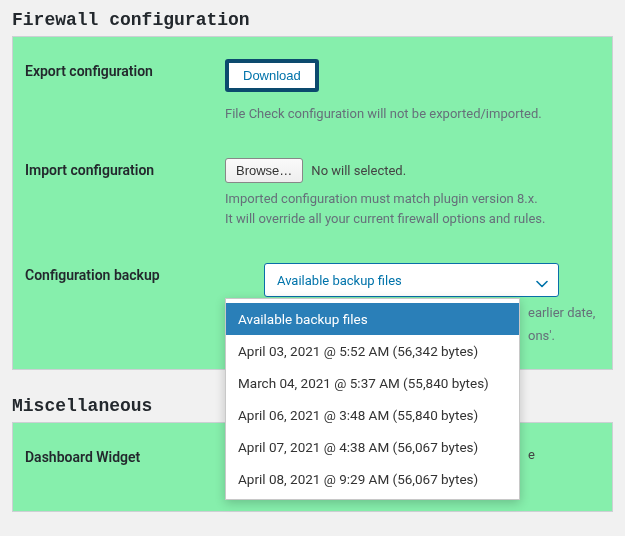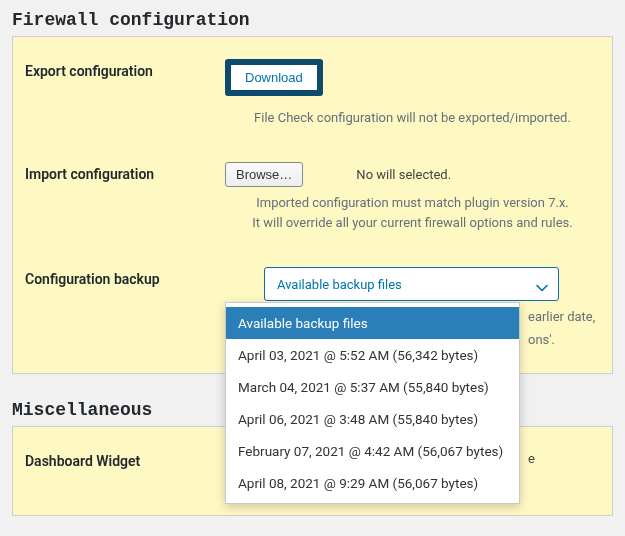--- a/index.html
+++ b/index.html
@@ -16,21 +16,21 @@
   }
   .wrap { padding: 0 12px; }
   h2.section-title {
     font-size: 18px;
     font-weight: 600;
     color: #23282d;
     margin: 10px 0 6px 0;
     font-family: Liberation Mono, monospace;
   }
   .panel {
-    background: #fef9c3;
+    background: #86efac;
     border: 1px solid #ccd0d4;
     padding: 14px 12px 14px 12px;
     position: relative;
   }
   .row {
     display: flex;
     align-items: flex-start;
     padding: 8px 0;
   }
   .row + .row { margin-top: 18px; }
@@ -41,21 +41,21 @@
     font-size: 14px;
     padding-top: 4px;
   }
   .row-field {
     flex: 1 1 auto;
     min-width: 0;
   }
   .btn {
     display: inline-block;
     padding: 6px 14px;
-    border: 6px solid #0c4a6e;
+    border: 4px solid #0c4a6e;
     background: #fff;
     color: #0073aa;
     font-size: 13px;
     border-radius: 3px;
     cursor: pointer;
     line-height: 1;
     margin-bottom: 6px;
   }
   .btn-browse {
     display: inline-flex;
@@ -74,23 +74,22 @@
     margin-left: 8px;
     font-size: 13px;
     color: #444;
     vertical-align: middle;
   }
   .hint {
     color: #66707a;
     font-size: 13px;
     line-height: 1.55;
     margin-top: 6px;
-    text-align: center;
-  }
-  .file-line { display:flex; align-items:center; margin-bottom:6px;gap:45px; }
+  }
+  .file-line { display:flex; align-items:center; margin-bottom:6px; }
 
   .select-box {
     width: 295px;
     height: 34px;
     border: 1.5px solid #0a6ea8;
     border-radius: 3px;
     background: #fff;
     color: #0073aa;
     padding: 0 30px 0 12px;
     display: flex;
@@ -185,21 +184,21 @@
       </div>
     </div>
 
     <div class="row">
       <div class="row-label">Import configuration</div>
       <div class="row-field">
         <div class="file-line">
           <button class="btn-browse">Browse…</button>
           <span class="file-status">No will selected.</span>
         </div>
-        <div class="hint">Imported configuration must match plugin version 7.x.</div>
+        <div class="hint">Imported configuration must match plugin version 8.x.</div>
         <div class="hint" style="margin-top:0">It will override all your current firewall options and rules.</div>
       </div>
     </div>
 
     <div class="row" style="position:relative;">
       <div class="row-label">Configuration backup</div>
       <div class="row-field" style="position:relative;">
         <div class="select-wrap">
           <div class="select-box">
             <span>Available backup files</span>
@@ -208,21 +207,21 @@
                   <path d="M1 1.5 L6 6.5 L11 1.5" fill="none" stroke="currentColor" stroke-width="1.6" stroke-linecap="round" stroke-linejoin="round"></path>
                 </svg>
             </span>
           </div>
           
           <div class="dropdown">
             <div class="option selected">Available backup files</div>
             <div class="option">April 03, 2021 @ 5:52 AM (56,342 bytes)</div>
             <div class="option">March 04, 2021 @ 5:37 AM (55,840 bytes)</div>
             <div class="option">April 06, 2021 @ 3:48 AM (55,840 bytes)</div>
-            <div class="option">February 07, 2021 @ 4:42 AM (56,067 bytes)</div>
+            <div class="option">April 07, 2021 @ 4:38 AM (56,067 bytes)</div>
             <div class="option">April 08, 2021 @ 9:29 AM (56,067 bytes)</div>
           </div>
         </div>
         
         
         
         <div class="backup-hint" style="position:relative;">
           <div style="padding-left:303px;">earlier date,</div>
           <div style="padding-left:303px; margin-top:2px;">ons'.</div>
         </div>

